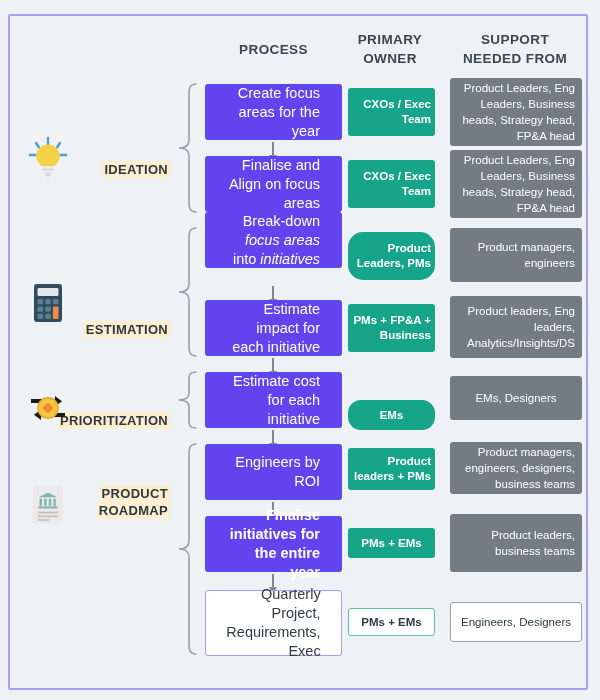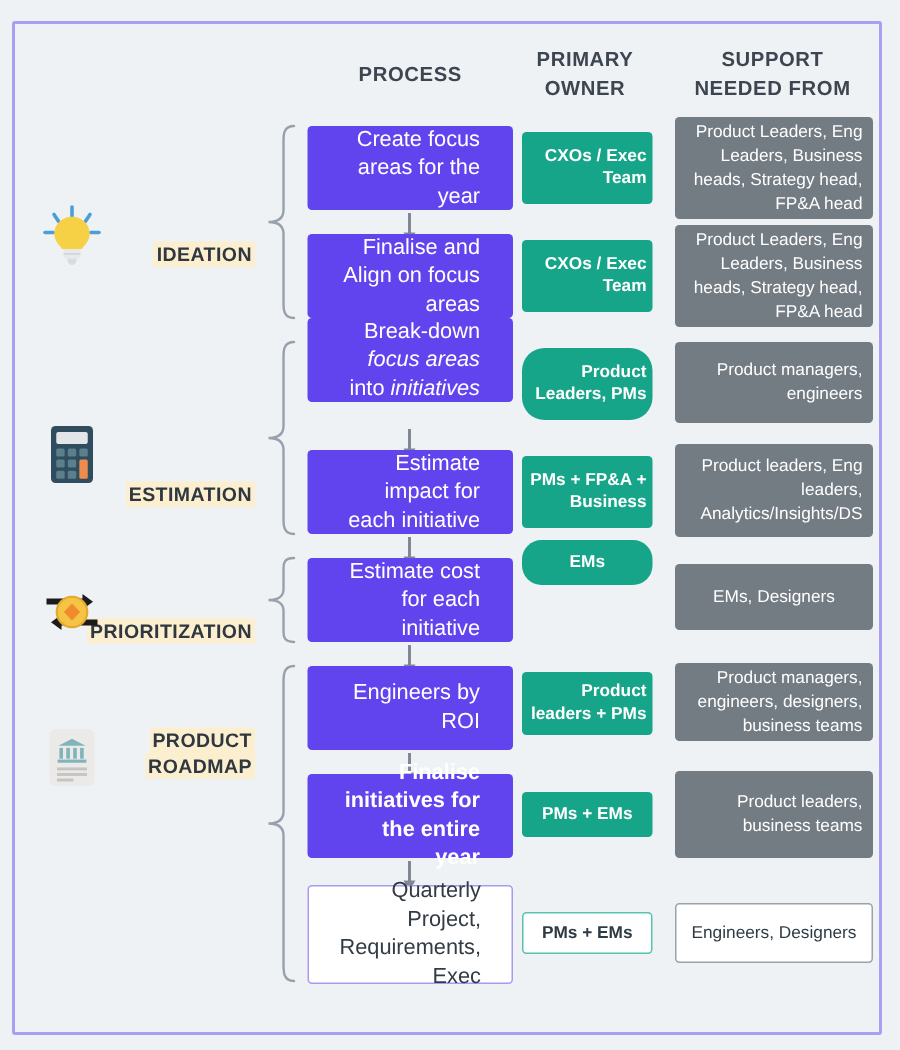--- a/index.html
+++ b/index.html
@@ -195,21 +195,21 @@
 
   <div class="connector" style="top:286px;height:14px;"></div>
 
   <div class="box process-box" style="top:300px;height:56px;">Estimate impact for each initiative</div>
   <div class="box owner-box" style="top:304px;height:48px;">PMs + FP&amp;A + Business</div>
   <div class="box support-box" style="top:296px;height:62px;">Product leaders, Eng leaders, Analytics/Insights/DS</div>
 
   <div class="connector" style="top:358px;height:14px;"></div>
 
   <div class="box process-box" style="top:372px;height:56px;">Estimate cost for each initiative</div>
-  <div class="box owner-box" style="top:360px;height:30px;border-radius:13px;">EMs</div>
+  <div class="box owner-box" style="top:400px;height:30px;border-radius:13px;">EMs</div>
   <div class="box support-box" style="top:376px;height:44px;">EMs, Designers</div>
 
   <div class="connector" style="top:430px;height:14px;"></div>
 
   <div class="box process-box" style="top:444px;height:56px;">Engineers by ROI</div>
   <div class="box owner-box" style="top:448px;height:42px;">Product leaders + PMs</div>
   <div class="box support-box" style="top:442px;height:52px;">Product managers, engineers, designers, business teams</div>
 
   <div class="connector" style="top:502px;height:14px;"></div>
 

